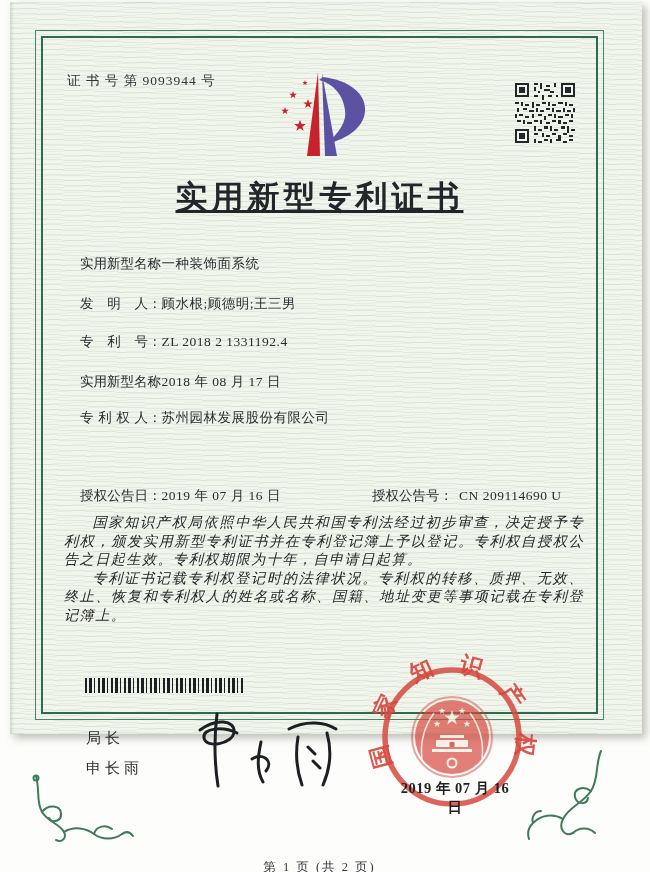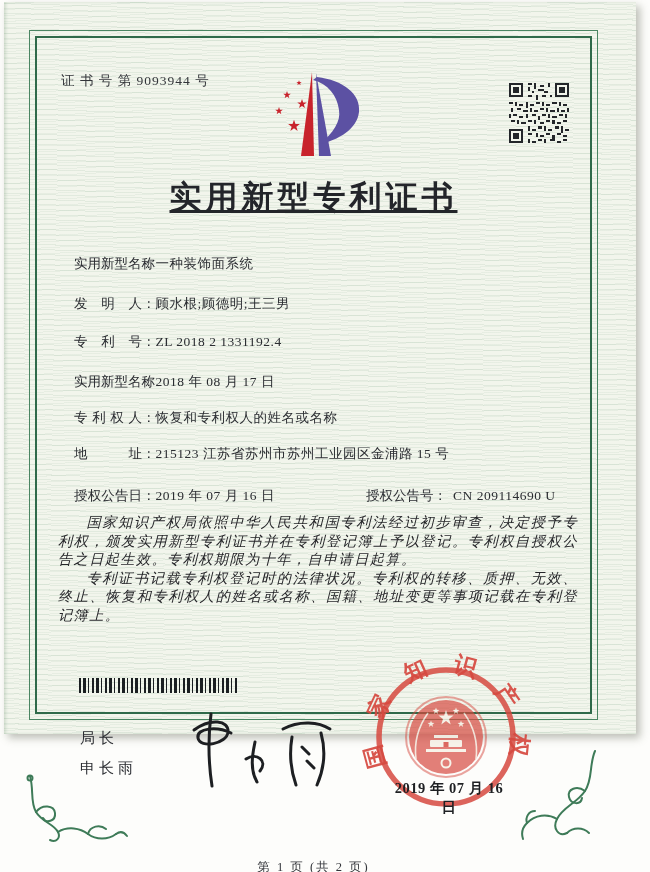--- a/index.html
+++ b/index.html
@@ -2,21 +2,21 @@
 <html><head>
 <meta charset="utf-8">
 <style>
   html,body{margin:0;padding:0;}
   body{
     width:650px;height:872px;background:#fdfdfb;overflow:hidden;
     font-family:"Liberation Serif","DejaVu Serif",serif;color:#26262a;
     position:relative;
   }
   .page{
-    position:absolute;left:4px;top:2px;width:632px;height:732px;
+    position:absolute;left:10px;top:2px;width:632px;height:732px;
     background-color:#f2f5ec;
     background-image:
       repeating-linear-gradient(2deg, rgba(130,170,140,.15) 0 1px, rgba(255,255,255,0) 1px 5px),
       repeating-linear-gradient(-3deg, rgba(130,170,140,.10) 0 1px, rgba(255,255,255,0) 1px 6px);
     box-shadow:4px 4px 8px rgba(110,115,100,.45), inset 2px 0 3px rgba(110,150,120,.25);
   }
   .frame-outer{position:absolute;left:25px;top:28px;right:38px;bottom:14px;border:1.5px solid #4a8562;}
   .frame-inner{position:absolute;inset:5px;border:2.5px solid #2f6a4a;}
   .abs{position:absolute;}
   .cert-no{left:57px;top:70px;font-size:13.5px;letter-spacing:1px;color:#33353a;}
@@ -100,24 +100,21 @@
   <div class="abs row" style="top:293px">
     <span class="lbl">发明人</span><span class="colon">：</span><span class="val">顾水根;顾德明;王三男</span>
   </div>
   <div class="abs row" style="top:331px">
     <span class="lbl">专利号</span><span class="colon">：</span><span class="val">ZL 2018 2 1331192.4</span>
   </div>
   <div class="abs row" style="top:371px">
     <span class="lbl">实用新型名称</span><span class="colon">：</span><span class="val">2018 年 08 月 17 日</span>
   </div>
   <div class="abs row" style="top:407px">
-    <span class="lbl">专利权人</span><span class="colon">：</span><span class="val">恢复和专利权人的姓名或名称</span>
-  </div>
-  <div class="abs row" style="top:443px">
-    <span class="lbl">地址</span><span class="colon">：</span><span class="val">215123 江苏省苏州市苏州工业园区金浦路 15 号</span>
+    <span class="lbl">专利权人</span><span class="colon">：</span><span class="val">苏州园林发展股份有限公司</span>
   </div>
   <div class="abs row" style="top:485px">
     <span class="lbl">授权公告日</span><span class="colon">：</span><span class="val">2019 年 07 月 16 日</span>
     <span class="pair2">
       <span>授权公告号</span><span class="colon">：</span><span class="val">CN 209114690 U</span>
     </span>
   </div>
 
   <div class="abs body-text">
     <p>国家知识产权局依照中华人民共和国专利法经过初步审查，决定授予专利权，颁发实用新型专利证书并在专利登记簿上予以登记。专利权自授权公告之日起生效。专利权期限为十年，自申请日起算。</p>

